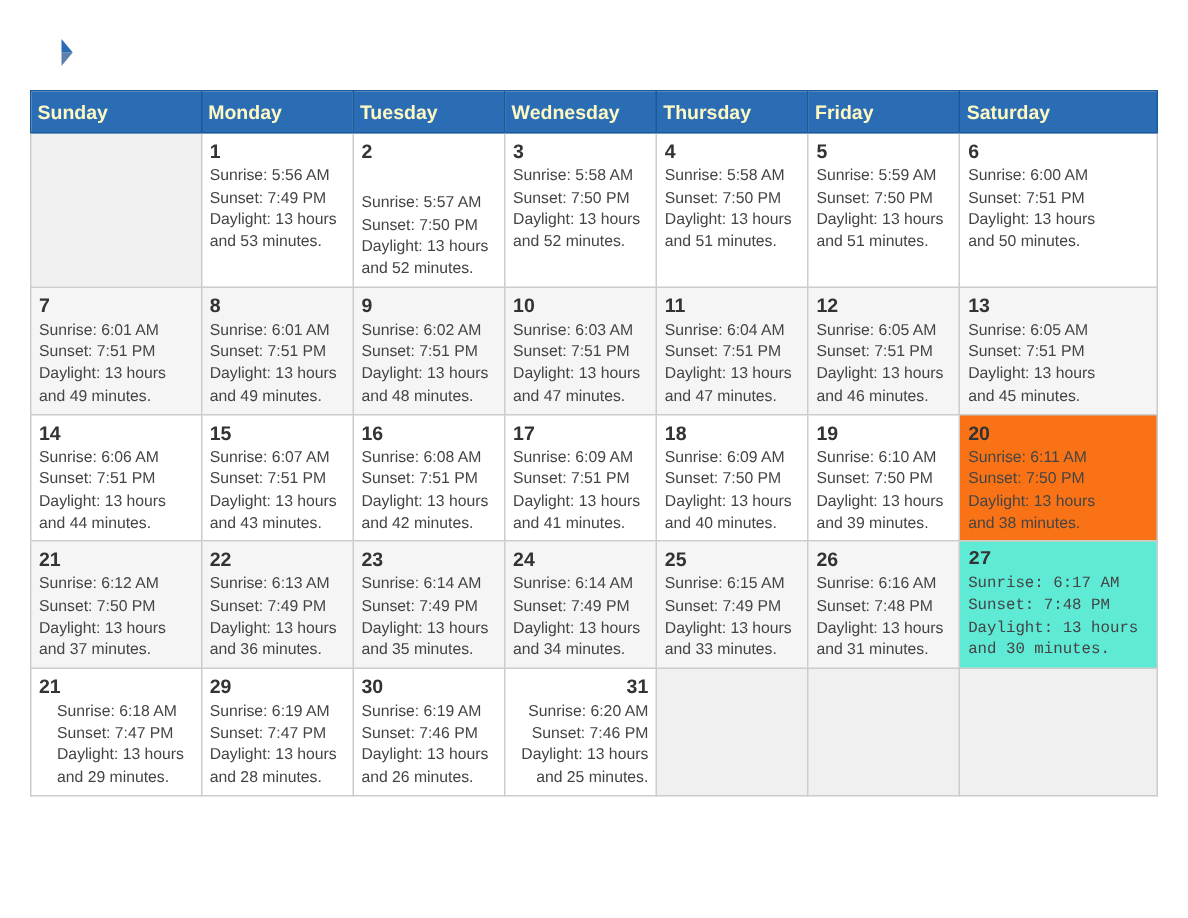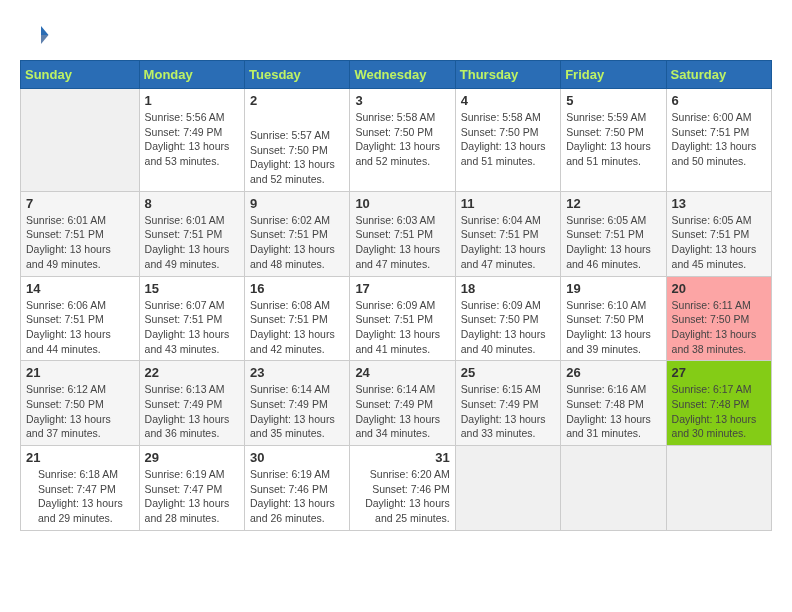--- a/index.html
+++ b/index.html
@@ -52,21 +52,21 @@
       font-size: 16px;
       color: #555;
     }
     table {
       width: 100%;
       border-collapse: collapse;
       font-size: 11px;
     }
     thead tr th {
       background-color: #2a6db5;
-      color: #bef264;
+      color: #fef9c3;
       padding: 6px 4px;
       text-align: left;
       font-size: 13px;
       font-weight: bold;
       border: 1px solid #1a5a9a;
     }
     tbody tr td {
       border: 1px solid #ccc;
       padding: 4px 5px;
       vertical-align: top;
@@ -256,21 +256,21 @@
 Daylight: 13 hours
 and 40 minutes.</div>
         </td>
         <td style="background: rgb(255, 255, 255);">
           <span class="day-number">19</span>
           <div class="day-info" style="white-space: pre-line;">Sunrise: 6:10 AM
 Sunset: 7:50 PM
 Daylight: 13 hours
 and 39 minutes.</div>
         </td>
-        <td style="background: #fca5a5;">
+        <td style="background: #f97316;">
           <span class="day-number">20</span>
           <div class="day-info" style="white-space: pre-line;">Sunrise: 6:11 AM
 Sunset: 7:50 PM
 Daylight: 13 hours
 and 38 minutes.</div>
         </td>
       </tr>
       <tr>
         <td style="background: rgb(245, 245, 245);">
           <span class="day-number">21</span>
@@ -307,21 +307,21 @@
 Daylight: 13 hours
 and 33 minutes.</div>
         </td>
         <td style="background: rgb(245, 245, 245);">
           <span class="day-number">26</span>
           <div class="day-info" style="white-space: pre-line;">Sunrise: 6:16 AM
 Sunset: 7:48 PM
 Daylight: 13 hours
 and 31 minutes.</div>
         </td>
-        <td style="background: #84cc16;">
+        <td style="background: #5eead4; font-family: Liberation Mono, monospace;">
           <span class="day-number">27</span>
           <div class="day-info" style="white-space: pre-line;">Sunrise: 6:17 AM
 Sunset: 7:48 PM
 Daylight: 13 hours
 and 30 minutes.</div>
         </td>
       </tr>
       <tr>
         <td style="background: rgb(255, 255, 255);">
           <span class="day-number">21</span>

